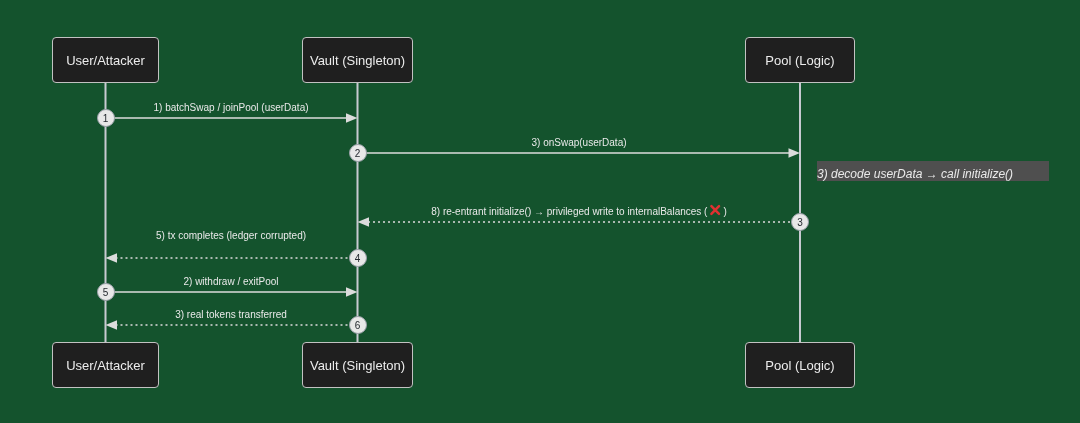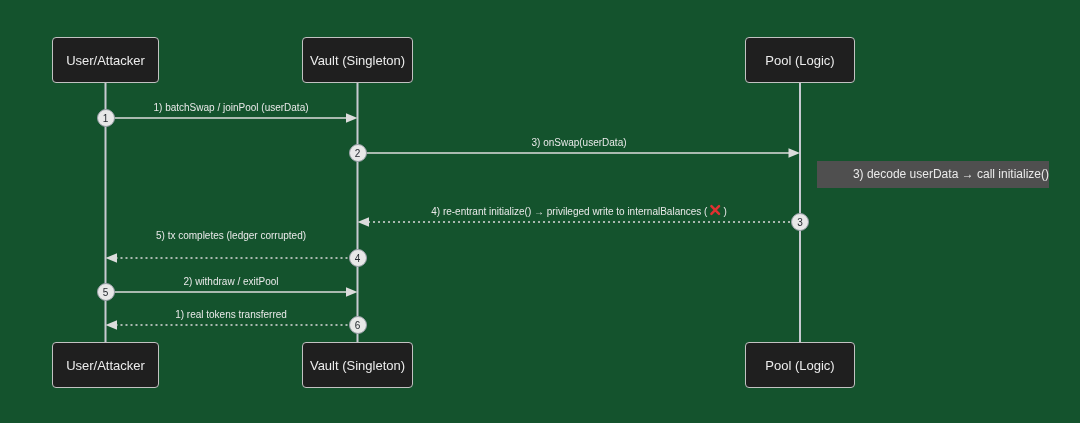--- a/index.html
+++ b/index.html
@@ -18,22 +18,22 @@
     position:absolute; height:46px;
     background:#1f1f1f; border:1px solid #c2c2c2; border-radius:4px;
     display:flex; align-items:center; justify-content:center;
     color:#ececec; font-size:13px; white-space:nowrap;
   }
   .msg {
     position:absolute; transform:translateX(-50%);
     white-space:nowrap; color:#e9e9e9; font-size:10px; line-height:16px;
   }
   .note {
-    position:absolute; height:27px; background:#4f4f4f; color:#eaeaea;
-    font-size:12px; line-height:27px; text-align:right; white-space:nowrap;
+    position:absolute; height:20px; background:#4f4f4f; color:#eaeaea;
+    font-size:12px; line-height:27px; text-align:left; white-space:nowrap;font-style:italic;
   }
   .badge {
     position:absolute; width:18px; height:18px; border-radius:50%;
     background:#e8e8e8; border:1px solid #9aa0a8; color:#24292f;
     font-size:10px; display:flex; align-items:center; justify-content:center;
   }
   .xwrap { display:inline-block; vertical-align:-1px; margin:0 2px; }
 </style>
 </head>
 <body>
@@ -81,27 +81,27 @@
   <div class="actor" style="left:302px;top:342px;width:111px">
     <span>Vault (Singleton)</span>
   </div>
   <div class="actor" style="left:745px;top:342px;width:110px">
     <span>Pool (Logic)</span>
   </div>
 
   <div class="msg" style="left:231px;top:100px">1) batchSwap / joinPool (userData)</div>
   <div class="msg" style="left:579px;top:135px">3) onSwap(userData)</div>
   <div class="msg" style="left:579px;top:204px">
-    <span>4) re-entrant initialize() → privileged write to internalBalances (</span><span class="xwrap"><svg width="12" height="12" viewBox="0 0 12 12">
+    <span>8) re-entrant initialize() → privileged write to internalBalances (</span><span class="xwrap"><svg width="12" height="12" viewBox="0 0 12 12">
           <path d="M2.2 2.2 L9.8 9.8 M9.8 2.2 L2.2 9.8" stroke="#e03131" stroke-width="2.5" stroke-linecap="round"></path>
         </svg></span><span>)</span>
   </div>
   <div class="msg" style="left:231px;top:228px">5) tx completes (ledger corrupted)</div>
   <div class="msg" style="left:231px;top:274px">2) withdraw / exitPool</div>
-  <div class="msg" style="left:231px;top:307px">1) real tokens transferred</div>
+  <div class="msg" style="left:231px;top:307px">3) real tokens transferred</div>
 
   <div class="note" style="left:817px;top:161px;width:232px">3) decode userData → call initialize()</div>
 
   <div class="badge" style="left:96.5px;top:109px">1</div>
   <div class="badge" style="left:348.5px;top:144px">2</div>
   <div class="badge" style="left:791px;top:213px">3</div>
   <div class="badge" style="left:348.5px;top:249px">4</div>
   <div class="badge" style="left:96.5px;top:283px">5</div>
   <div class="badge" style="left:348.5px;top:316px">6</div>
 

